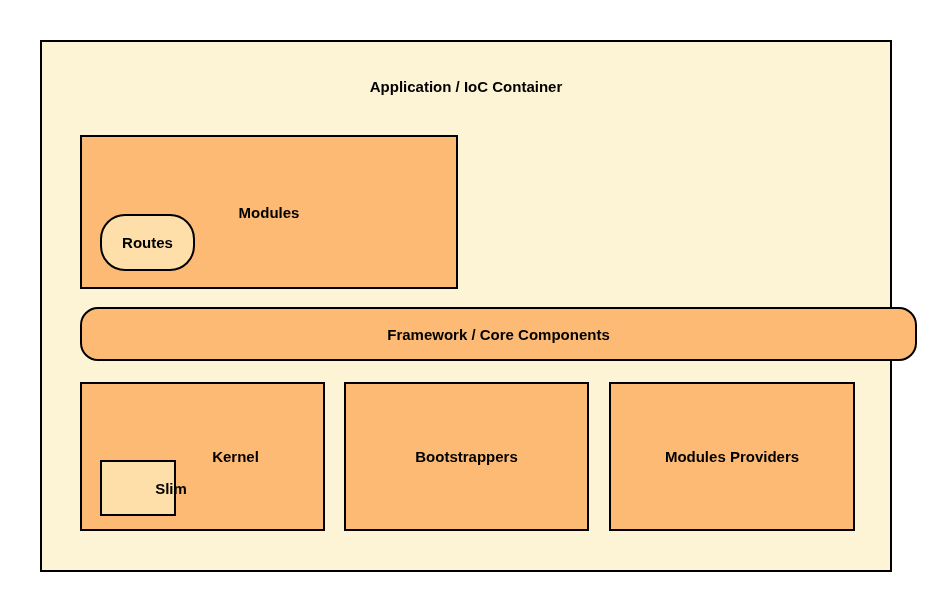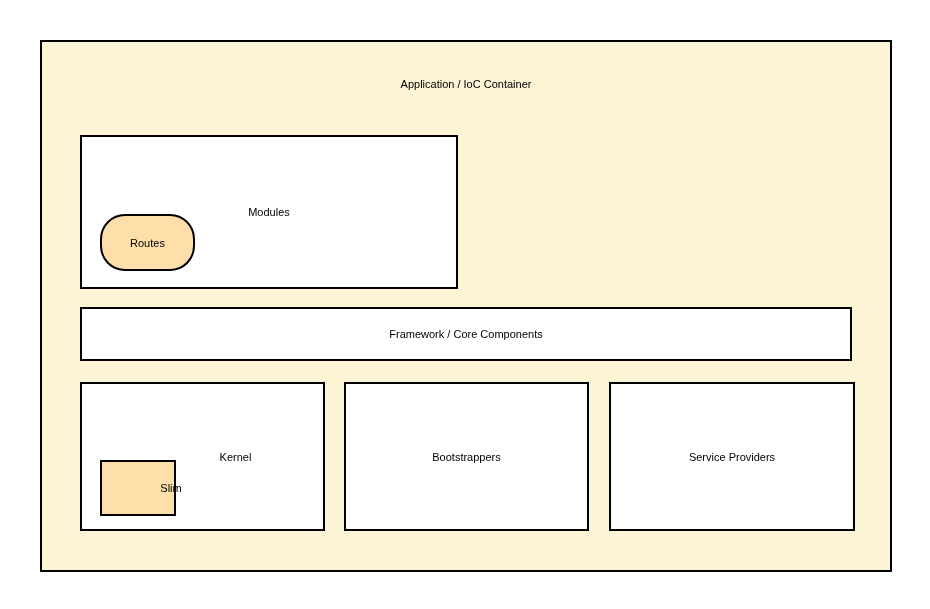--- a/index.html
+++ b/index.html
@@ -23,52 +23,52 @@
     position: absolute;
     box-sizing: border-box;
     border: 2px solid #000000;
   }
   .outer-box {
     left: 40px; top: 40px;
     width: 852px; height: 532px;
     background: #FDF3D5;
   }
   .inner {
-    background: #ffffff;
+    background: #fdba74;
   }
   .accent {
     background: #FFDFA9;
   }
   .label-layer {
     position: absolute;
     left: 0; top: 0; right: 0; bottom: 0;
     display: flex;
     align-items: center;
     justify-content: center;
     pointer-events: none;
   }
   .lbl {
-    font-size: 11px;
-    font-weight: normal;
+    font-size: 15px;
+    font-weight: bold;
     color: #000000;
     white-space: nowrap;
   }
   .outer-title {
     position: absolute;
     left: 0; right: 0;
     top: 36px;
     text-align: center;
   }
   
   .modules-box  { left: 38px;  top: 93px;  width: 378px; height: 154px; }
   .domains-box  { left: 435px; top: 93px;  width: 378px; height: 154px; }
   
   .routes-box   { left: 18px;  top: 77px;  width: 95px;  height: 57px; border-radius: 25px; }
   
-  .framework-box { left: 38px; top: 265px; width: 772px; height: 54px; }
+  .framework-box { left: 38px; top: 265px; width: 837px; height: 54px; border-radius: 18px; }
   
   .kernel-box   { left: 38px;  top: 340px; width: 245px; height: 149px; }
   .bootstrappers-box { left: 302px; top: 340px; width: 245px; height: 149px; }
   .service-providers-box { left: 567px; top: 340px; width: 246px; height: 149px; }
   
   .slim-box     { left: 18px;  top: 76px;  width: 76px;  height: 56px; }
   
   .kernel-box .label-layer { padding-left: 66px; }
 </style>
 </head>
@@ -110,18 +110,18 @@
       </div>
       <div class="box accent slim-box">
         <div class="label-layer">
           <span class="lbl">Slim</span>
         </div>
       </div>
     </div>
 
     <div class="box inner service-providers-box">
       <div class="label-layer">
-        <span class="lbl">Service Providers</span>
+        <span class="lbl">Modules Providers</span>
       </div>
     </div>
 
   </div>
 </div>
 
 </body></html>

